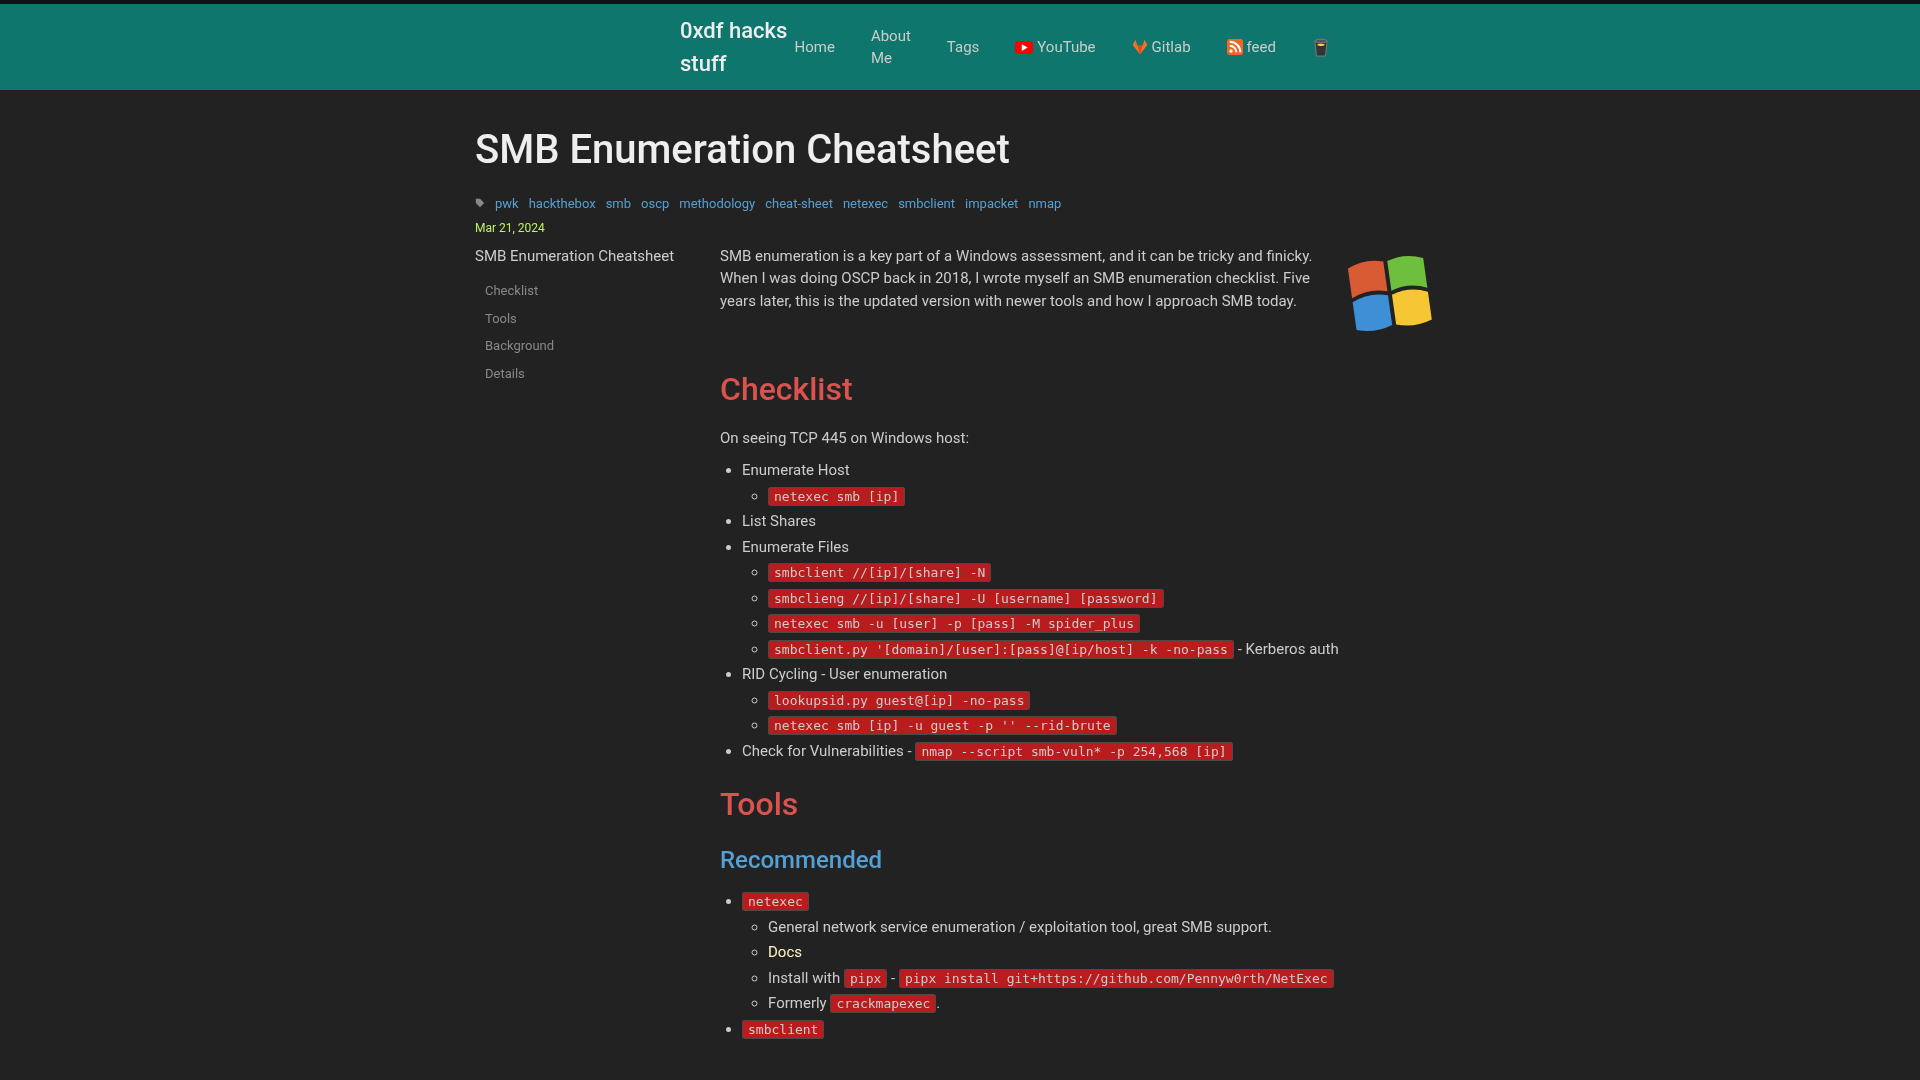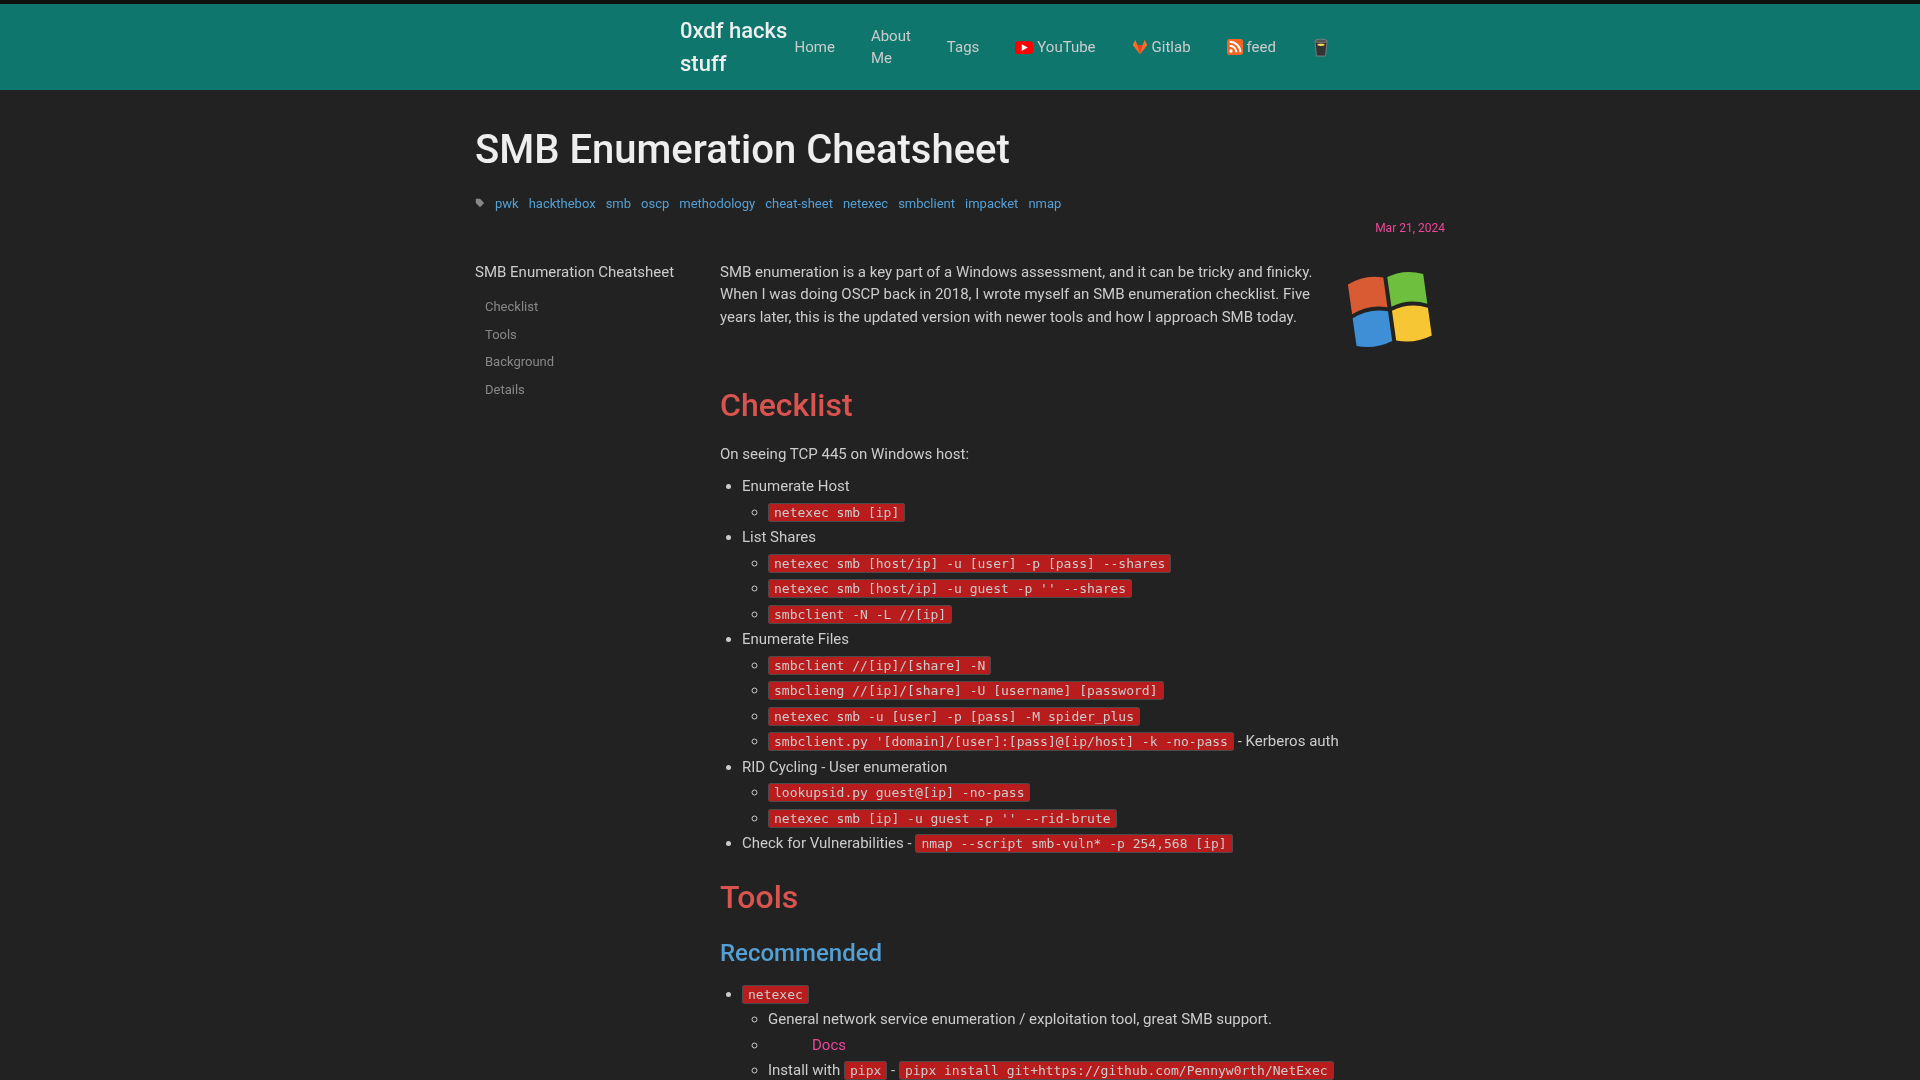--- a/index.html
+++ b/index.html
@@ -65,24 +65,23 @@
     margin-bottom: 4px;
     align-items: center;
   }
   .tag-icon-prefix { color: #9e9e9e; }
   .tag-link {
     color: #54a0d4;
     font-size: 13px;
     text-decoration: none;
   }
   .date {
-    color: #ec4899;
+    color: #bef264;
     font-size: 12px;
-    margin-bottom: 24px;
-    text-align: right;
+    margin-bottom: 8px;
   }
   .layout {
     display: flex;
     gap: 30px;
   }
   .sidebar {
     width: 215px;
     flex-shrink: 0;
   }
   .sidebar-title {
@@ -133,21 +132,21 @@
   li { margin: 3px 0; color: #cccccc; }
   code {
     background: #b91c1c;
     border: 1px solid #4a4a4a;
     border-radius: 3px;
     padding: 1px 5px;
     font-family: Menlo, Consolas, monospace;
     font-size: 13px;
     color: #cccccc;
   }
-  .link-inline { color: #ec4899; text-decoration: none; margin-left: 44px; }
+  .link-inline { color: #fef9c3; text-decoration: none; }
   .bucket-icon {
     width: 18px; height: 22px;
   }
 </style>
 </head>
 <body>
 
 <div class="thin-bar"></div>
 
 <div class="header">
@@ -250,25 +249,20 @@
 
       <ul>
         <li>
           <span>Enumerate Host</span>
           <ul>
             <li><code>netexec smb [ip]</code></li>
           </ul>
         </li>
         <li>
           <span>List Shares</span>
-          <ul>
-            <li><code>netexec smb [host/ip] -u [user] -p [pass] --shares</code></li>
-            <li><code>netexec smb [host/ip] -u guest -p '' --shares</code></li>
-            <li><code>smbclient -N -L //[ip]</code></li>
-          </ul>
         </li>
         <li>
           <span>Enumerate Files</span>
           <ul>
             <li><code>smbclient //[ip]/[share] -N</code></li>
             <li><code>smbclieng //[ip]/[share] -U [username] [password]</code></li>
             <li><code>netexec smb -u [user] -p [pass] -M spider_plus</code></li>
             <li><code>smbclient.py '[domain]/[user]:[pass]@[ip/host] -k -no-pass</code><span> - Kerberos auth</span></li>
           </ul>
         </li>

